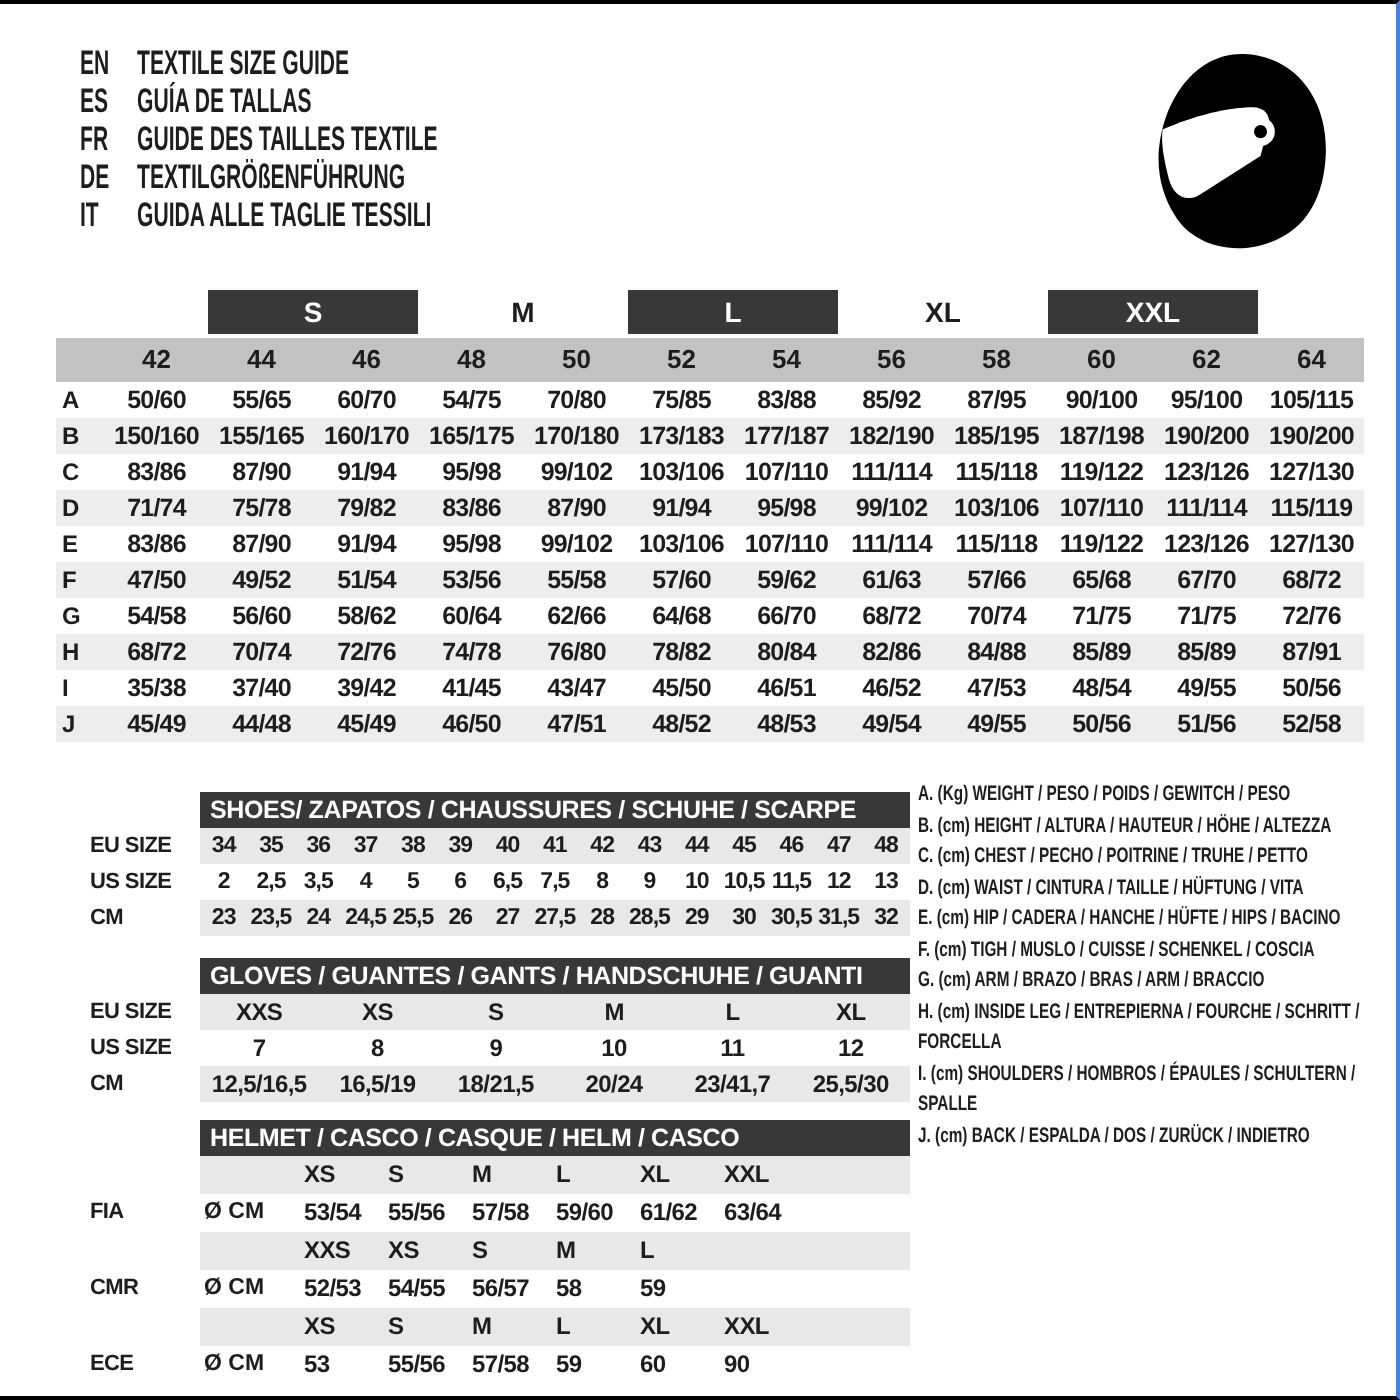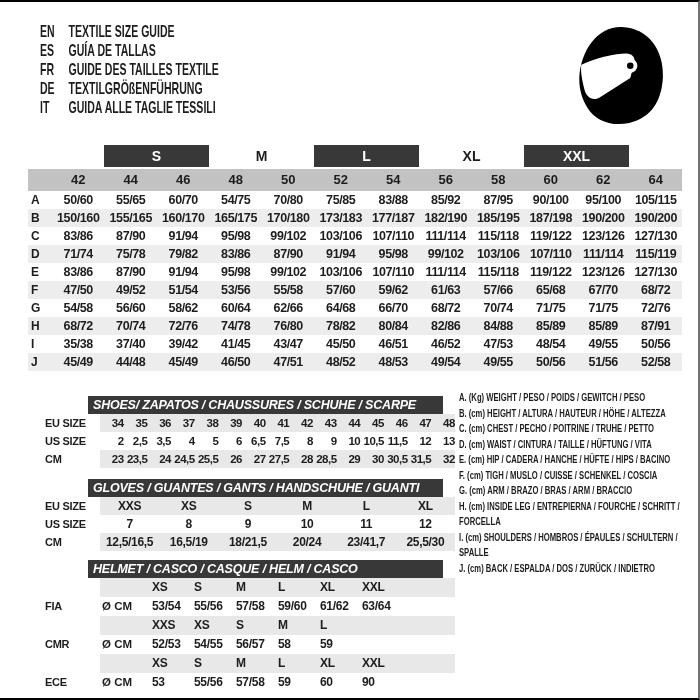--- a/index.html
+++ b/index.html
@@ -7,21 +7,21 @@
     --size-band:#c2c2c2;
     --row-alt:#ededed;
     --sub-shaded:#e8e8e8;
     --text:#1d1d1d;
   }
   html,body{margin:0;padding:0;background:#fff;}
   .page{
     position:relative;width:700px;height:700px;box-sizing:border-box;
     background:#fff;overflow:hidden;color:var(--text);
     font-family:"Liberation Sans",sans-serif;font-weight:700;
-    border-top:2px solid #000;border-right:2px solid #737373;border-bottom:2px solid #000;
+    border-top:2px solid #000;border-right:2px solid #3b82f6;border-bottom:2px solid #000;
   }
   
   .lang-header{position:absolute;left:40px;top:20px;transform:scaleX(0.62);transform-origin:left top;}
   .lang-row{display:flex;height:19px;align-items:center;}
   .lang-code{width:46px;font-size:17px;}
   .lang-title{font-size:17px;white-space:nowrap;}
   
   .helmet-icon{position:absolute;left:566px;top:20px;width:102px;height:106px;}
   
   .main-table{position:absolute;left:28px;top:143px;width:654px;}
@@ -36,27 +36,27 @@
   .size-row .sc{width:52.5px;text-align:center;}
   .data-rows .trow{display:flex;height:18px;line-height:18px;font-size:12.5px;letter-spacing:-0.4px;}
   .data-rows .trow:nth-of-type(even){background:var(--row-alt);}
   .trow .rl{width:24px;box-sizing:border-box;padding-left:3px;font-size:12px;letter-spacing:0;}
   .trow .tc{width:52.5px;text-align:center;}
   
   .sub-table{position:absolute;left:45px;width:410px;}
   .sub-table.shoes{top:394px;}
   .sub-table.gloves{top:477px;}
   .sub-table.helmet{top:558px;}
-  .sub-header{margin-left:43px;width:355px;box-sizing:border-box;height:18px;line-height:18px;
-    background:var(--dark);color:#fff;font-size:12.5px;padding-left:5px;letter-spacing:-0.2px;white-space:nowrap;font-style:italic;}
+  .sub-header{margin-left:55px;width:355px;box-sizing:border-box;height:18px;line-height:18px;
+    background:var(--dark);color:#fff;font-size:12.5px;padding-left:5px;letter-spacing:-0.2px;white-space:nowrap;}
   .sub-rows .srow{display:flex;height:18px;line-height:18px;}
   .srow .sl{width:55px;font-size:11px;letter-spacing:-0.3px;}
   .srow .scells{width:355px;display:flex;}
   .sub-rows .srow:nth-of-type(odd) .scells{background:var(--sub-shaded);}
-  .shoes .scell{width:23.66px;text-align:right;font-size:11.5px;letter-spacing:-0.5px;}
+  .shoes .scell{width:23.66px;text-align:center;font-size:11.5px;letter-spacing:-0.5px;}
   .gloves .scell{width:59.16px;text-align:center;font-size:12px;letter-spacing:-0.3px;}
   
   .helmet .hrow{display:flex;height:19px;line-height:19px;}
   .hrow .sl{width:55px;font-size:11px;letter-spacing:-0.3px;}
   .hrow .hband{width:355px;display:flex;}
   .hrow.hsizes .hband{background:var(--sub-shaded);}
   .hband .hunit{width:52px;box-sizing:border-box;padding-left:2px;font-size:11.5px;}
   .hband .hc{width:42px;text-align:left;font-size:12px;letter-spacing:-0.3px;}
   
   .legend{position:absolute;left:459px;top:388px;width:318px;

